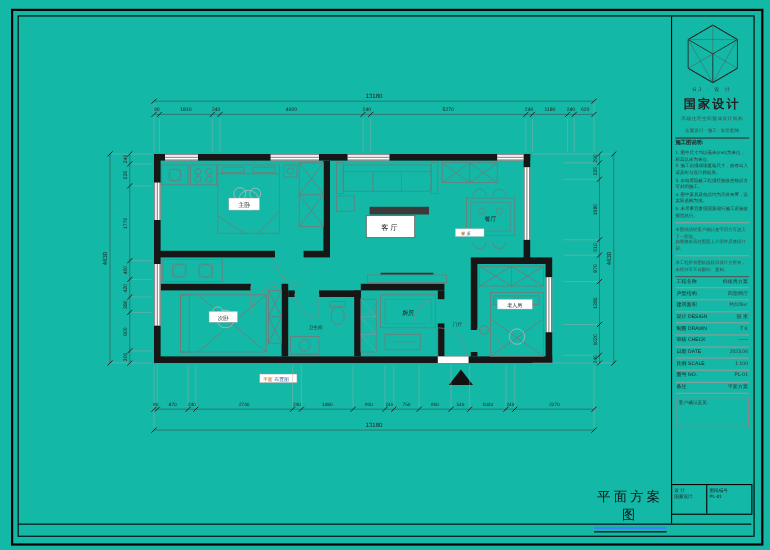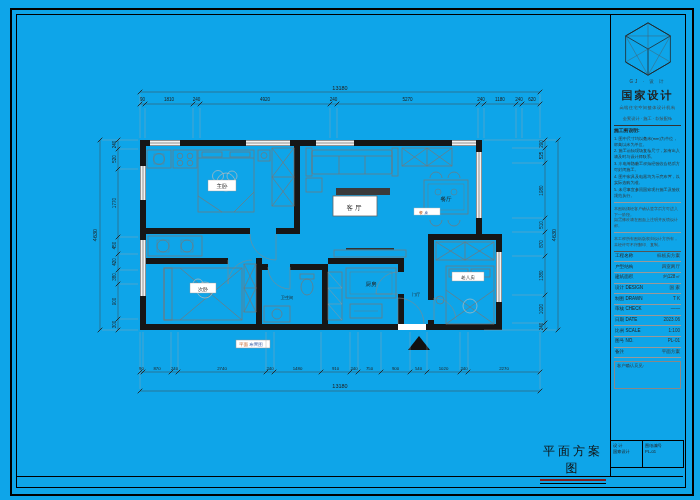--- a/index.html
+++ b/index.html
@@ -1,16 +1,16 @@
 <!DOCTYPE html>
 <html><head>
 <meta charset="utf-8">
 <style>
   html,body{margin:0;padding:0;background:#fff;}
-  .sheet{position:relative;width:700px;height:500px;background:#0ea5e9;overflow:hidden;
+  .sheet{position:relative;width:700px;height:500px;background:#14b8a6;overflow:hidden;
          font-family:"Liberation Sans","DejaVu Sans",sans-serif;color:#1a1a1a;}
   .outer-border{position:absolute;left:10px;top:8px;width:680px;height:484px;border:2px solid #000;}
   .inner-border{position:absolute;left:16px;top:14px;width:668px;height:472px;border:1px solid #000;}
   .band-line{position:absolute;left:17px;top:476px;width:666px;border-top:1.5px solid #000;}
   .plan-svg{position:absolute;left:0;top:0;}
   
   .titleblock{position:absolute;left:610px;top:15px;width:74px;height:461px;border-left:1px solid #000;
               padding:0 3px;box-sizing:border-box;font-size:4.5px;line-height:1.45;color:#222;}
   .tb-logo{display:block;margin:6px auto 2px auto;}
   .tb-caption{text-align:center;font-size:4.5px;letter-spacing:2px;color:#333;}
@@ -29,21 +29,21 @@
   .tb-row .lab{color:#222;}
   .tb-row .val{color:#333;}
   .tb-confirm{border:.5px solid #888;height:24px;margin-top:3px;padding:1px 2px;font-size:4.3px;color:#333;}
   .tb-footer{position:absolute;left:610px;top:440px;width:74px;height:28px;display:flex;border:1px solid #000;border-right:none;box-sizing:border-box;}
   .tb-cell{border-right:1px solid #000;padding:2px 2px;font-size:4.2px;line-height:1.5;box-sizing:border-box;color:#222;}
   .tb-cell.c1{width:32px;}
   .tb-cell.c2{flex:1;}
   
   .drawing-title-wrap{position:absolute;left:540px;top:443px;width:66px;text-align:center;}
   .drawing-title{font-size:12px;letter-spacing:3px;font-family:Liberation Mono, monospace;
-                 color:#111;padding-bottom:2px;border-bottom:2px solid #7f1d1d;}
+                 color:#111;padding-bottom:2px;border-bottom:2px solid #3b82f6;}
   .drawing-title-underline{border-top:1px solid #000;margin-top:1.5px;}
 </style>
 </head>
 <body>
 
 <div class="sheet">
   <div class="outer-border"></div>
   <div class="inner-border"></div>
 
   <svg class="plan-svg" width="700" height="500" viewBox="0 0 700 500">

